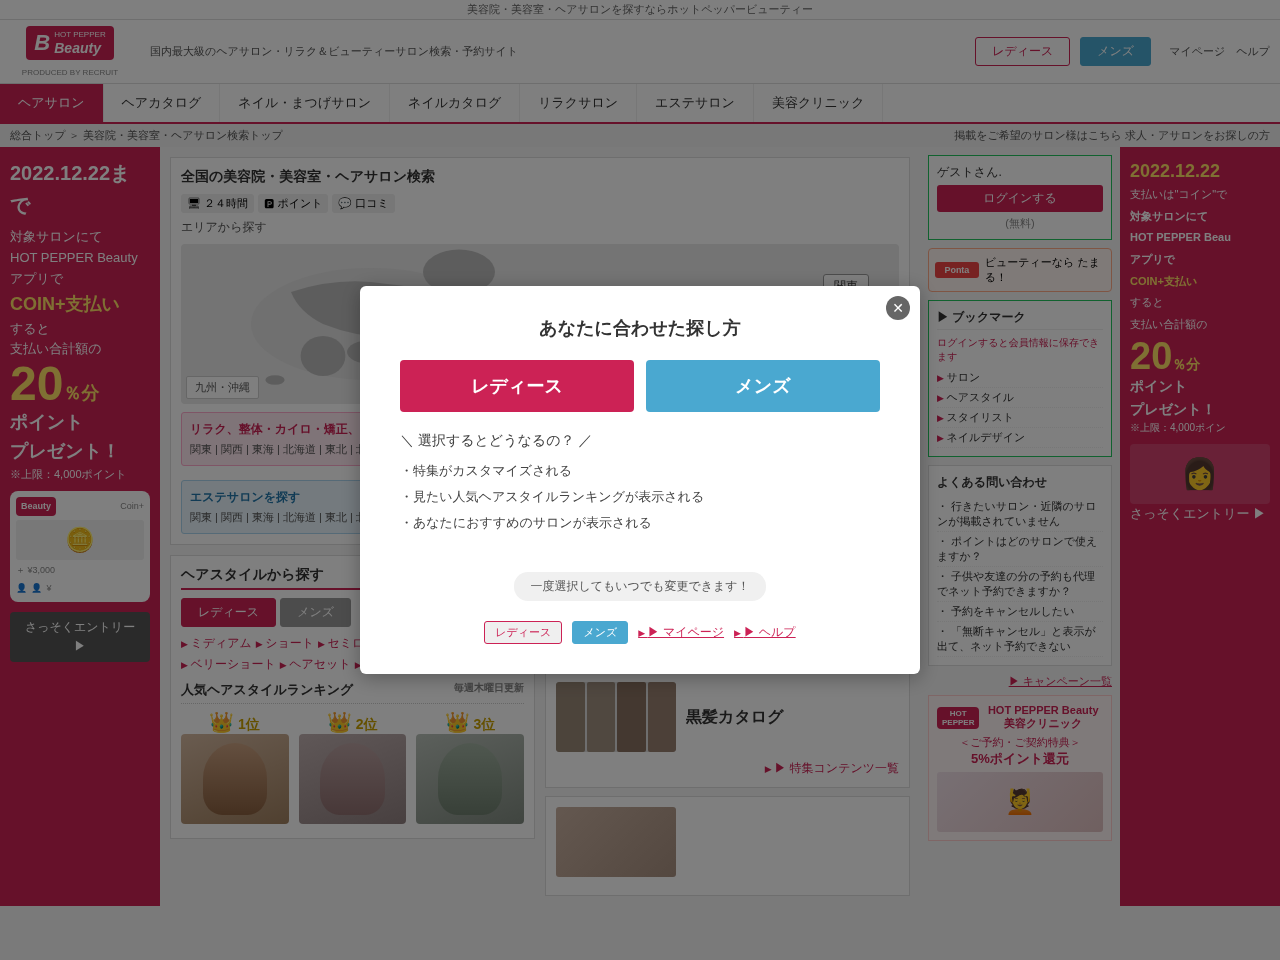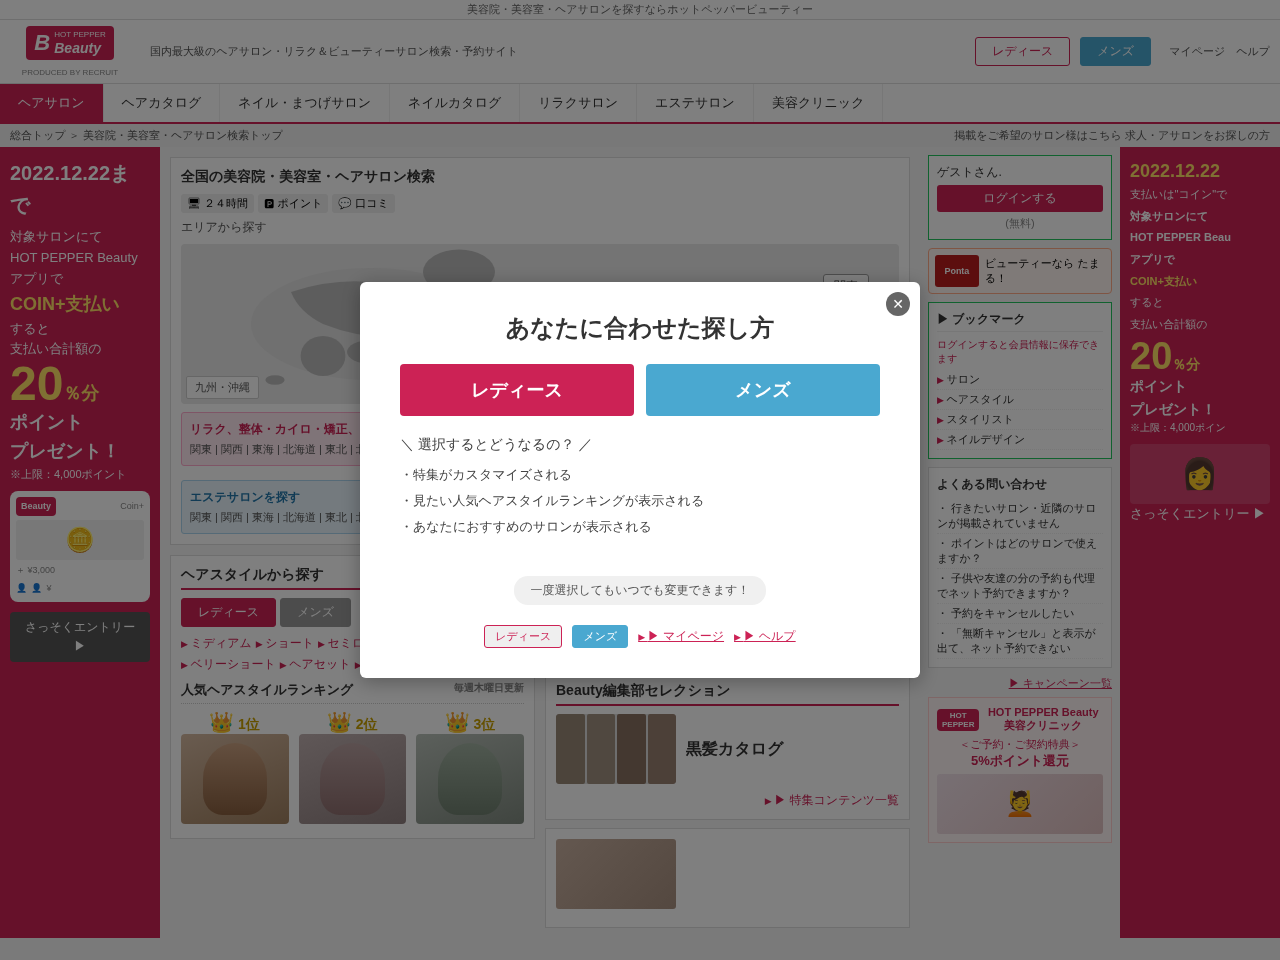--- a/index.html
+++ b/index.html
@@ -91,32 +91,32 @@
     .beauty-card-img { background: #ddd; width: 120px; height: 70px; flex-shrink: 0; border-radius: 3px; overflow: hidden; }
     .beauty-card-label { font-size: 16px; font-weight: bold; color: #333; }
 
     
     .sidebar-box { background: #fff; border: 1px solid #22c55e; padding: 8px; margin-bottom: 8px; font-size: 11px; }
     .sidebar-box-title { font-size: 12px; font-weight: bold; color: #333; border-bottom: 1px solid #eee; margin-bottom: 6px; padding-bottom: 3px; }
     .sidebar-link { color: #333; display: block; padding: 2px 0; border-bottom: 1px dotted #eee; }
     .sidebar-link.pink { color: #cc2255; }
     .sidebar-link::before { content: '▶ '; color: #cc2255; font-size: 9px; }
     .ponta-box { display: flex; align-items: center; gap: 6px; background: #fff5f0; border: 1px solid #ffaa88; padding: 6px; border-radius: 4px; margin-bottom: 8px; }
-    .ponta-logo { width: 50px; height: 32px; background: #b91c1c; border-radius: 3px; color: #fff; font-size: 9px; font-weight: bold; display: flex; align-items: center; justify-content: center; }
+    .ponta-logo { width: 50px; height: 16px; background: #ef4444; border-radius: 3px; color: #fff; font-size: 9px; font-weight: bold; display: flex; align-items: center; justify-content: center; }
     .faq-box { background: #fff; border: 1px solid #ddd; padding: 8px; margin-bottom: 8px; }
     .faq-title { font-size: 12px; font-weight: bold; color: #333; margin-bottom: 6px; }
     .faq-item { font-size: 11px; color: #333; padding: 2px 0; border-bottom: 1px dotted #eee; }
     .faq-item::before { content: '・ '; }
     .beauty-clinic-banner { background: #fff5f5; border: 1px solid #ffcccc; padding: 8px; text-align: center; }
 
     
     .modal-overlay { position: fixed; top: 0; left: 0; width: 100%; height: 100%; background: rgba(0,0,0,0.5); z-index: 1000; display: flex; align-items: center; justify-content: center; }
     .modal { background: #fff; border-radius: 6px; padding: 30px 40px; width: 560px; position: relative; box-shadow: 0 4px 20px rgba(0,0,0,0.3); }
     .modal-close { position: absolute; top: 10px; right: 10px; background: #666; color: #fff; border: none; border-radius: 50%; width: 24px; height: 24px; cursor: pointer; font-size: 14px; display: flex; align-items: center; justify-content: center; }
-    .modal-title { text-align: center; font-size: 24px; font-weight: bold; color: #333; margin-bottom: 20px; }
+    .modal-title { text-align: center; font-size: 18px; font-weight: bold; color: #333; margin-bottom: 20px; }
     .modal-gender-btns { display: flex; gap: 12px; margin-bottom: 20px; }
     .modal-ladies-btn { flex: 1; background: #cc2255; color: #fff; border: none; border-radius: 4px; padding: 14px; font-size: 18px; font-weight: bold; cursor: pointer; }
     .modal-mens-btn { flex: 1; background: #4aa8d0; color: #fff; border: none; border-radius: 4px; padding: 14px; font-size: 18px; font-weight: bold; cursor: pointer; }
     .modal-question { text-align: left; font-size: 14px; color: #404040; margin-bottom: 8px; }
     .modal-features { text-align: left; font-size: 13px; color: #444; margin-bottom: 16px; line-height: 2; }
     .modal-change-note { text-align: center; background: #f0f0f0; padding: 6px 16px; border-radius: 14px; font-size: 12px; color: #555; margin-bottom: 14px; display: inline-block; margin-top: 20px; }
     .modal-bottom-links { display: flex; justify-content: center; align-items: center; gap: 10px; font-size: 12px; color: #555; }
     .modal-bottom-links .gender-mini { padding: 3px 10px; border: 1px solid #ccc; border-radius: 3px; font-size: 11px; cursor: pointer; }
     .modal-bottom-links .ladies-mini { color: #cc2255; border-color: #cc2255; }
     .modal-bottom-links .mens-mini { background: #4aa8d0; color: #fff; border-color: #4aa8d0; }
@@ -376,21 +376,20 @@
       </div>
 
       <div>
         <div class="news-section">
           <div class="news-title">お知らせ</div>
           <div class="news-item">SSL3.0の脆弱性に関するお知らせ</div>
           <div class="news-item">安全にサイトをご利用いただくために</div>
         </div>
 
         <div class="beauty-select">
-          <div class="beauty-select-title">Beauty編集部セレクション</div>
           <div class="beauty-card">
             <div class="beauty-card-img">
               <div class="beauty-img-group" style="height:100%;">
                 <div class="beauty-img-face" style="flex:1;height:100%;"></div>
                 <div class="beauty-img-face" style="flex:1;height:100%;background:#a09080;"></div>
                 <div class="beauty-img-face" style="flex:1;height:100%;background:#887060;"></div>
                 <div class="beauty-img-face" style="flex:1;height:100%;background:#998070;"></div>
               </div>
             </div>
             <div class="beauty-card-label">黒髪カタログ</div>

